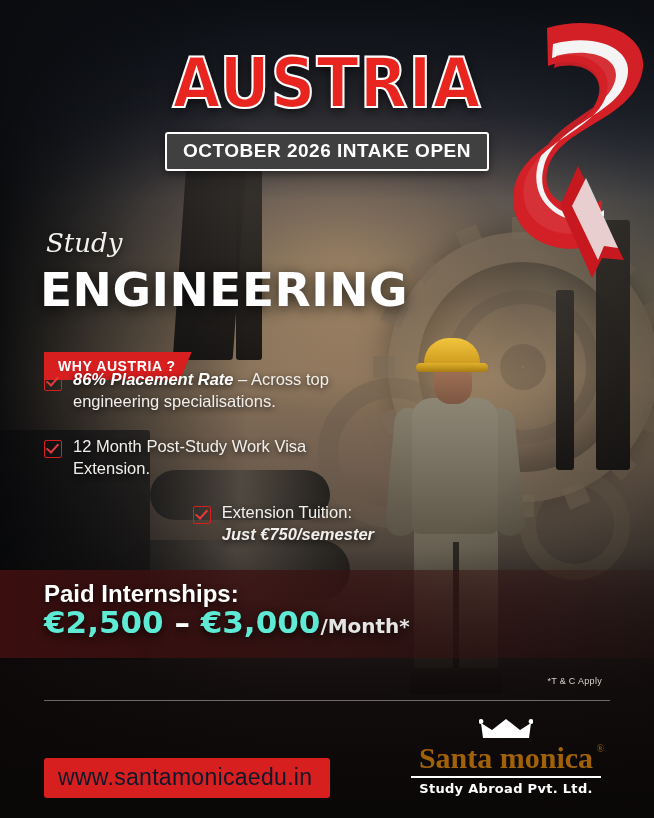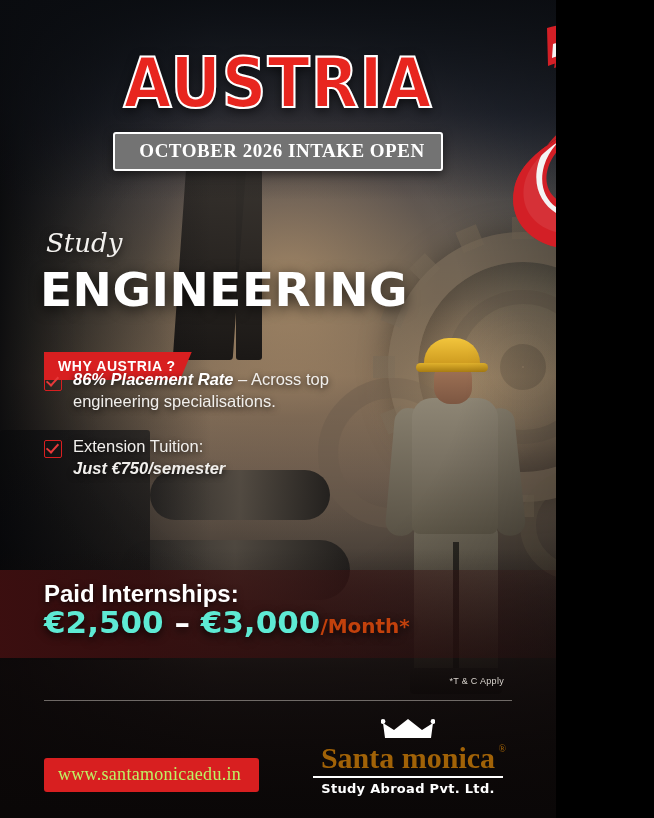--- a/index.html
+++ b/index.html
@@ -5,21 +5,21 @@
   html, body {
     margin: 0;
     padding: 0;
     background: #000;
   }
   body {
     font-family: "Liberation Sans", sans-serif;
   }
   #poster {
     position: relative;
-    width: 556px;
+    width: 654px;
     height: 818px;
     overflow: hidden;
     background: #0d0f12;
   }
 
   
   .bg-sky {
     position: absolute;
     inset: 0;
     background:
@@ -168,30 +168,29 @@
     color: #e8261f;
     -webkit-text-stroke: 2px #ffffff;
     text-shadow: 0 3px 10px rgba(0,0,0,0.65);
     line-height: 1;
     display: inline-block;
     transform: scaleY(1.12);
   }
   .intake-box {
     display: inline-block;
     margin-top: 18px;
-    background: #737373;
+    background: #404040;
     color: #fff;
     font-weight: bold;
     font-size: 19px;
     letter-spacing: 0.5px;
-    padding: 6px 16px 7px 24px;
+    padding: 6px 16px 7px 16px;
     border: 2px solid #ffffff;
     border-radius: 3px;
     box-shadow: 0 3px 10px rgba(0,0,0,0.5);
-    font-family: Liberation Serif, serif;
   }
 
   
   .study-word {
     position: absolute; left: 46px; top: 228px;
     font-family: "DejaVu Serif", serif;
     font-style: italic;
     font-size: 26px;
     color: #f3f1ee;
     text-shadow: 0 2px 8px rgba(0,0,0,0.7);
@@ -218,20 +217,21 @@
     clip-path: polygon(0 0, 100% 0, 92% 100%, 0 100%);
     box-shadow: 0 2px 8px rgba(0,0,0,0.45);
   }
   .bullets {
     position: absolute; left: 44px; top: 368px; width: 330px;
   }
   .bullet {
     display: flex;
     align-items: flex-start;
     margin-bottom: 22px;
+    justify-content: flex-end;
   }
   .bullet-check {
     flex: 0 0 auto;
     width: 16px; height: 16px;
     border: 1.5px solid #d81f20;
     border-radius: 2px;
     margin-right: 11px;
     margin-top: 5px;
     position: relative;
   }
@@ -275,21 +275,21 @@
   .band-amount {
     position: absolute; left: 44px; top: 604px;
     font-family: "DejaVu Sans", sans-serif;
     font-size: 31px;
     font-weight: bold;
     color: #ffffff;
     text-shadow: 0 3px 9px rgba(0,0,0,0.75);
     white-space: nowrap;
   }
   .band-amount .r { color: #5eead4; }
-  .band-amount .m { font-size: 20px; font-weight: bold; color: #c2410c; }
+  .band-amount .m { font-size: 20px; font-weight: bold; color: #e5e5e5; }
 
   .tc {
     position: absolute; right: 52px; top: 676px;
     color: #d8d3cd;
     font-size: 9px;
     letter-spacing: 0.3px;
   }
 
   .divider {
     position: absolute; left: 44px; right: 44px; top: 700px;
@@ -315,24 +315,23 @@
     font-weight: bold;
     letter-spacing: 0.2px;
   }
   .website {
     position: absolute; left: 44px; top: 758px;
     background: #d81f20;
     border-radius: 3px;
     padding: 6px 18px 7px 14px;
   }
   .website span {
-    color: #bef264;
-    font-size: 18px;
+    color: #0f172a;
+    font-size: 23px;
     letter-spacing: 0.3px;
-    font-family: Liberation Serif, serif;
   }
 
   .logo {
     position: absolute; right: 38px; top: 718px;
     width: 220px; text-align: center;
   }
   .logo-crown { margin: 0 auto 2px auto; display: block; }
   .logo-name {
     font-family: Liberation Serif, serif;
     font-weight: bold;
@@ -434,20 +433,24 @@
 
   <div class="bullets">
 
     <div class="bullet">
       <span class="bullet-check"></span>
       <span class="bullet-text">
         <em>86% Placement Rate</em><span> – Across top engineering specialisations.</span>
       </span>
     </div>
 
+    <div class="bullet">
+      <span class="bullet-check"></span>
+      <span class="bullet-text">12 Month Post-Study Work Visa Extension.</span>
+    </div>
 
     <div class="bullet">
       <span class="bullet-check"></span>
       <span class="bullet-text">
         <span>Extension Tuition:</span><br>
         <b>Just €750/semester</b>
       </span>
     </div>
 
   </div>

